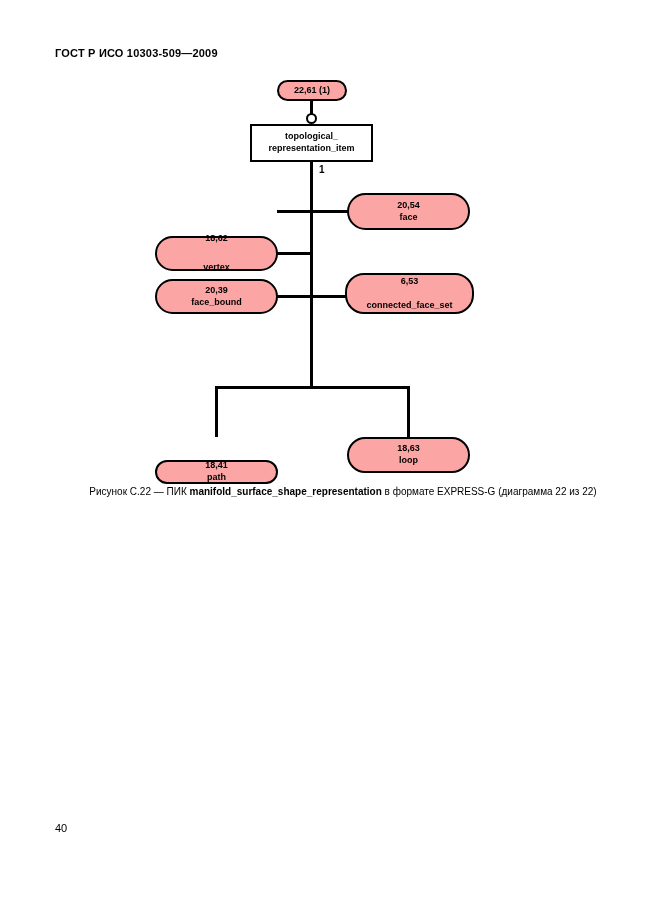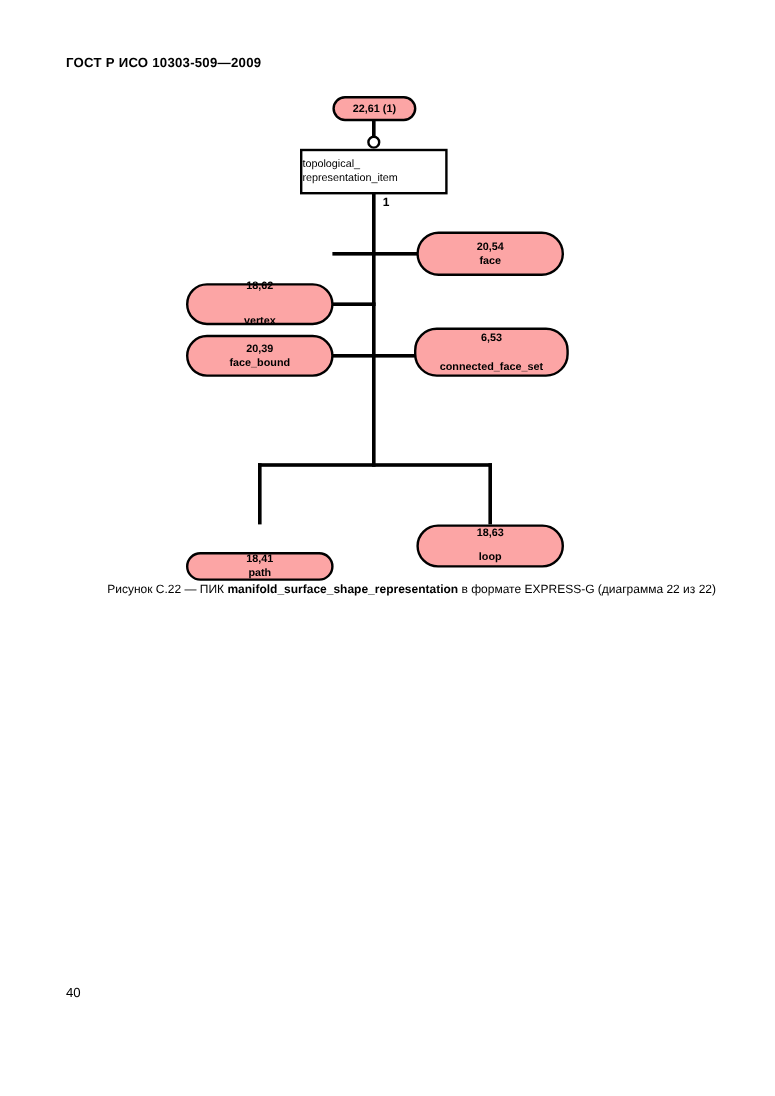--- a/index.html
+++ b/index.html
@@ -21,22 +21,22 @@
     border:2px solid #000; border-radius:19px;
     background:#fca5a5;
     display:flex; flex-direction:column; align-items:center; justify-content:center;
     font-size:9px; font-weight:bold; line-height:1.3; text-align:center;
   }
   .oval-top { border-radius:11px; font-size:9px; }
   .ebox {
     position:absolute;
     border:2px solid #000;
     background:#fff;
-    display:flex; flex-direction:column; align-items:flex-start; justify-content:center;
-    font-size:9px; font-weight:normal; line-height:1.3; text-align:center;
+    display:flex; flex-direction:column; align-items:center; justify-content:center;
+    font-size:9px; font-weight:bold; line-height:1.3; text-align:center;
   }
   .hline, .vline { position:absolute; background:#000; }
   .circle {
     position:absolute; width:11px; height:11px;
     border:2px solid #000; border-radius:50%; background:#fff;
   }
   .card-label { position:absolute; font-size:10px; font-weight:bold; }
   .caption {
     position:absolute; top:485px; left:0; width:646px;
     text-align:center; font-size:10px; line-height:1.3;padding-left:40px;
@@ -89,21 +89,21 @@
   </div>
 
   <div class="hline" style="left:215px; top:386px; width:195px; height:3px;"></div>
   <div class="vline" style="left:215px; top:386px; width:3px; height:51px;"></div>
   <div class="vline" style="left:407px; top:386px; width:3px; height:51px;"></div>
 
   <div class="oval" style="left:155px; top:437px; width:123px; height:24px;margin-top:23px;">
     <span>18,41</span>
     <span>path</span>
   </div>
-  <div class="oval" style="left:347px; top:437px; width:123px; height:36px;justify-content:space-between;">
+  <div class="oval" style="left:347px; top:437px; width:123px; height:36px;">
     <span>18,63</span>
     <span>loop</span>
   </div>
 
 </div>
 
 <div class="caption">
   <span>Рисунок С.22 — ПИК </span><span class="bold">manifold_surface_shape_representation</span><span> в формате EXPRESS-G (диаграмма 22 из 22)</span>
 </div>
 

